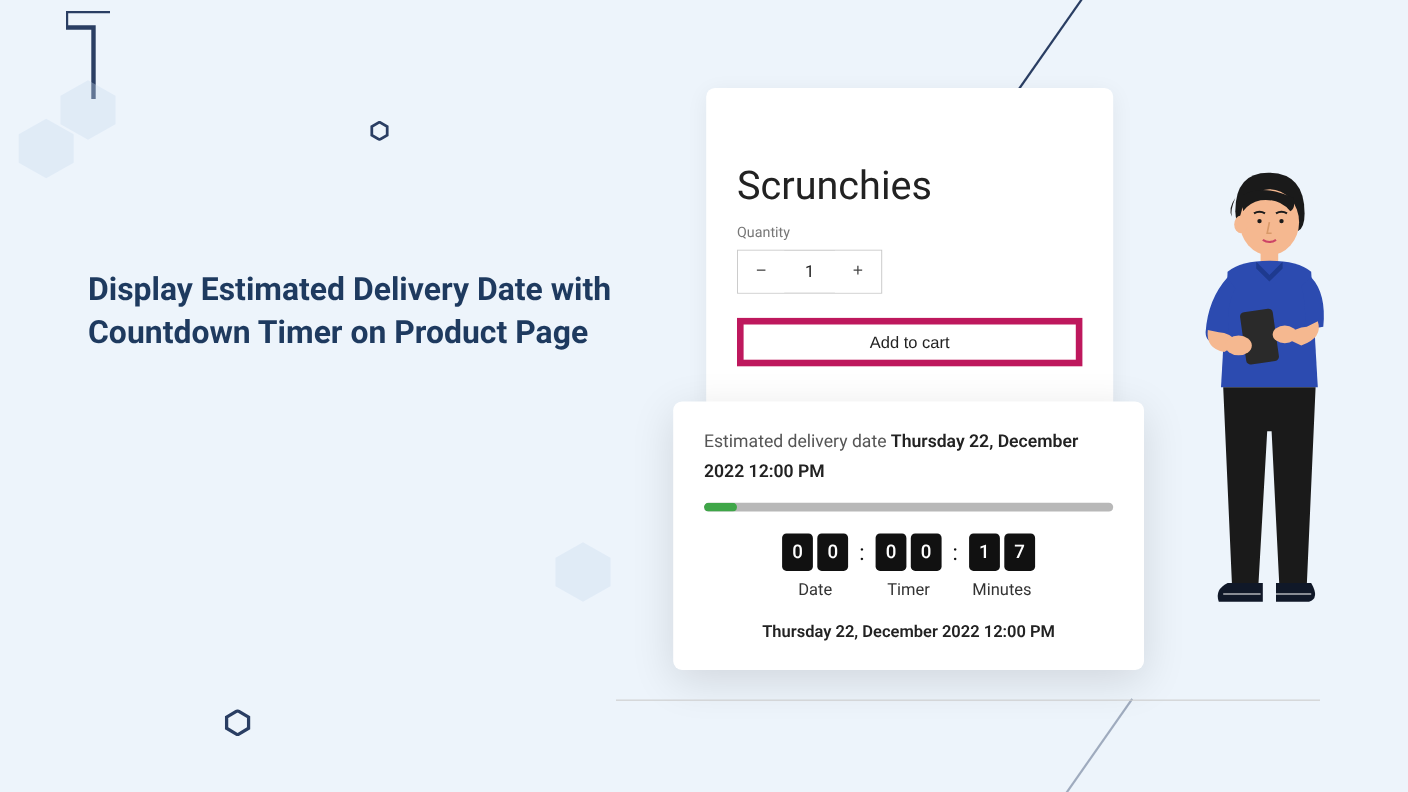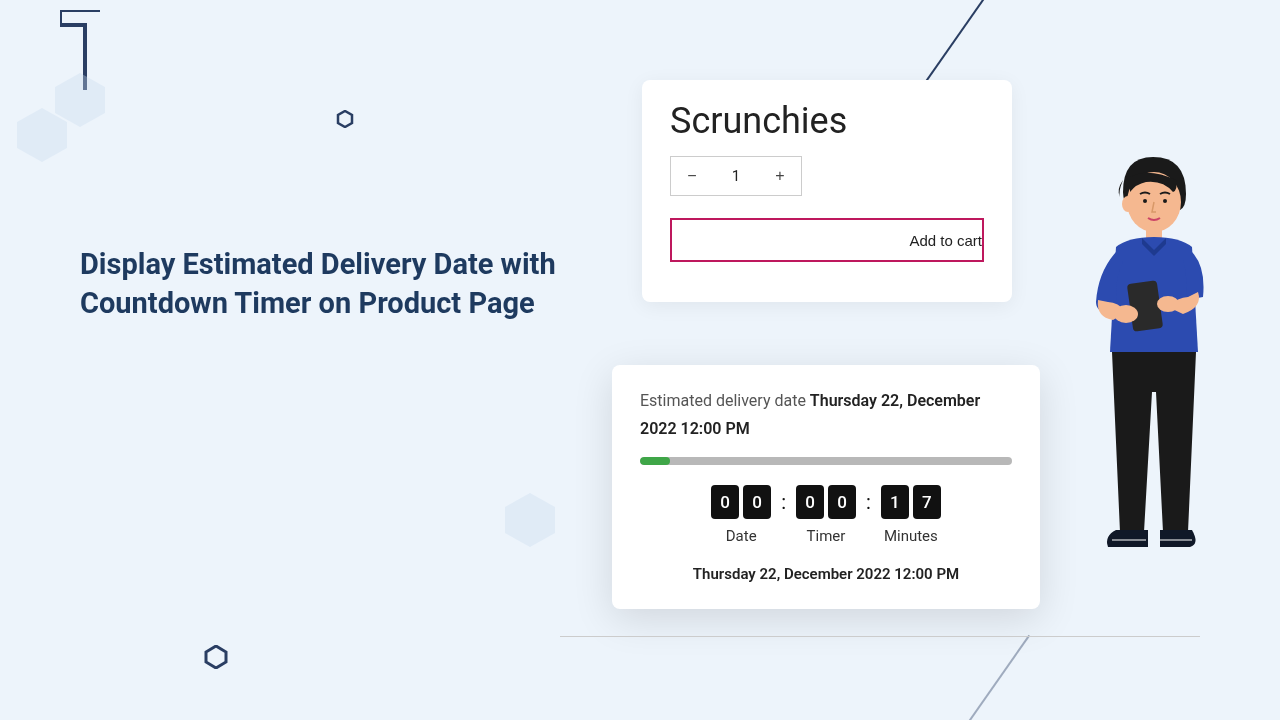--- a/index.html
+++ b/index.html
@@ -31,27 +31,27 @@
   .product-card {
     position: absolute;
     left: 642px;
     top: 80px;
     width: 370px;
     background: #fff;
     border-radius: 8px;
     padding: 20px 28px 40px;
     box-shadow: 0 4px 20px rgba(0,0,0,0.06);
   }
-  .product-title { font-size: 36px; font-weight: 400; color: #222; margin-bottom: 14px; }
+  .product-title { font-size: 36px; font-weight: 400; color: #222; margin-bottom: 14px; margin-top: 48px; }
   .price { font-size: 17px; color: #555; margin-bottom: 20px; }
   .qty-label { font-size: 13px; color: #777; margin-bottom: 8px; }
   .qty-stepper { display: inline-flex; border: 1px solid #ccc; align-items: center; margin-bottom: 22px; }
   .qty-btn { width: 42px; height: 38px; display: flex; align-items: center; justify-content: center; font-size: 16px; color: #444; cursor: pointer; background: #fff; border: none; }
   .qty-val { width: 46px; text-align: center; font-size: 15px; color: #222; }
-  .add-cart { width: 100%; height: 44px; border: 2px solid #be185d; background: #fff; font-size: 15px; color: #222; cursor: pointer; text-align: right; }
+  .add-cart { width: 100%; height: 44px; border: 6px solid #be185d; background: #fff; font-size: 15px; color: #222; cursor: pointer; }
 
   
   .delivery-card {
     position: absolute;
     left: 612px;
     top: 365px;
     width: 428px;
     background: #fff;
     border-radius: 8px;
     padding: 22px 28px 26px;
@@ -97,20 +97,21 @@
     <polygon points="30,3 55,17 55,43 30,57 5,43 5,17" fill="#c9dbef"></polygon>
   </svg>
 <svg class="hex" style="left:500px;top:490px;width:60px;height:60px;opacity:.35">
     <polygon points="30,3 55,17 55,43 30,57 5,43 5,17" fill="#c9dbef"></polygon>
   </svg>
 
 <h1 class="headline">Display Estimated Delivery Date with Countdown Timer on Product Page</h1>
 
 <div class="product-card">
   <div class="product-title">Scrunchies</div>
+  <div class="qty-label">Quantity</div>
   <div class="qty-stepper">
     <button class="qty-btn">−</button>
     <div class="qty-val">1</div>
     <button class="qty-btn">+</button>
   </div>
   <button class="add-cart">Add to cart</button>
 </div>
 
 <div class="delivery-card">
   <div class="est-line">

